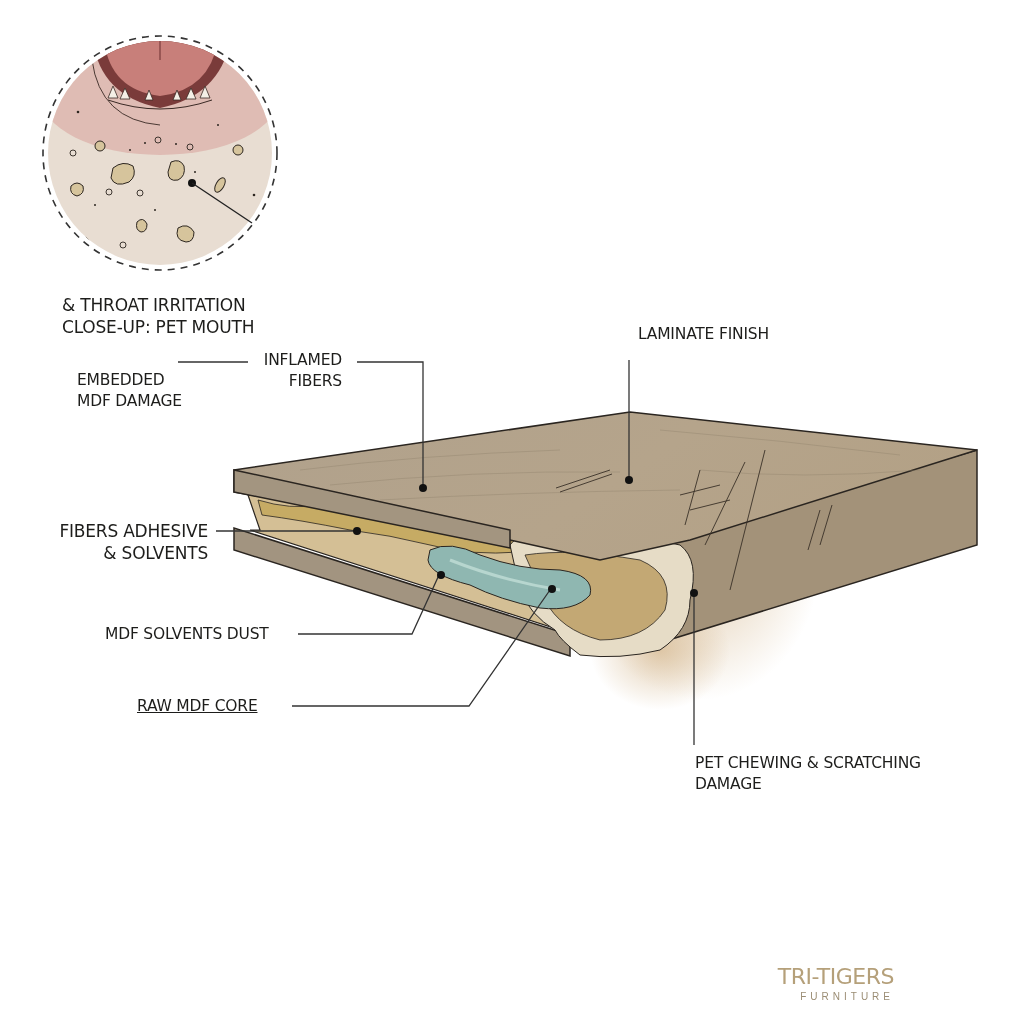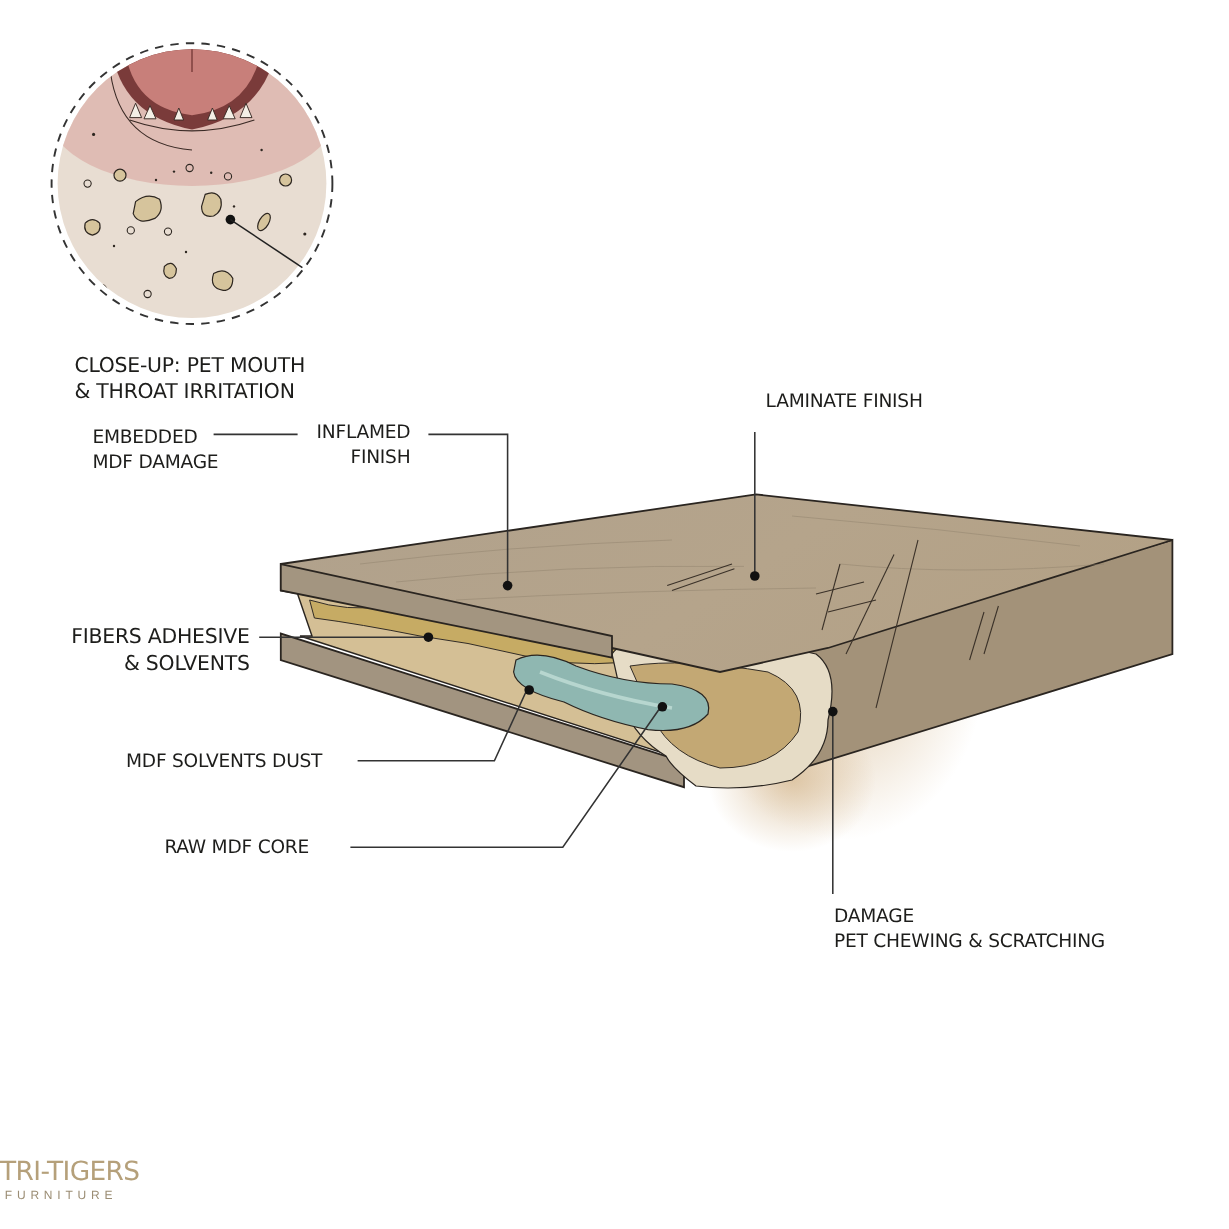--- a/index.html
+++ b/index.html
@@ -2,21 +2,21 @@
 <html><head>
 <meta charset="utf-8">
 <style>
   html,body{margin:0;padding:0;background:#ffffff;}
   body{width:1024px;height:1024px;position:relative;overflow:hidden;font-family:"DejaVu Sans","Liberation Sans",sans-serif;color:#1d1d1b;}
   .lbl{position:absolute;font-size:17px;line-height:22px;letter-spacing:-0.2px;white-space:nowrap;color:#1d1d1b;}
   .lbl.sm{font-size:15.5px;line-height:21px;}
   .lbl.right{text-align:right;}
   .lbl span{display:block;}
   svg.art{position:absolute;left:0;top:0;}
-  .logo{position:absolute;left:0;width:894px;text-align:left;}
+  .logo{position:absolute;left:0;width:894px;text-align:right;}
   .logo .brand{font-family:"DejaVu Sans","Liberation Sans",sans-serif;font-size:22px;letter-spacing:-0.5px;color:#b5a07a;font-weight:normal;}
   .logo .sub{font-family:"Liberation Sans",sans-serif;font-size:10px;letter-spacing:4px;color:#9b8d74;margin-top:2px;padding-left:4px;}
 </style>
 </head>
 <body>
 
 <svg class="art" width="1024" height="1024" viewBox="0 0 1024 1024">
   <defs>
     <clipPath id="circ">
         <circle cx="160" cy="153" r="112"></circle>
@@ -142,45 +142,45 @@
     <circle cx="423" cy="488" r="4"></circle>
     <circle cx="629" cy="480" r="4"></circle>
     <circle cx="357" cy="531" r="4"></circle>
     <circle cx="441" cy="575" r="4"></circle>
     <circle cx="552" cy="589" r="4"></circle>
     <circle cx="694" cy="593" r="4"></circle>
   </g>
 </svg>
 
 <div class="lbl" style="left:62px;top:294px;">
+  <span>&amp; THROAT IRRITATION</span>
   <span>CLOSE-UP: PET MOUTH</span>
-  <span>&amp; THROAT IRRITATION</span>
 </div>
-<div class="lbl sm" style="left:77px;top:354px;">
+<div class="lbl sm" style="left:77px;top:370px;">
   <span>EMBEDDED</span>
   <span>MDF DAMAGE</span>
 </div>
 <div class="lbl sm right" style="left:258px;top:350px;width:84px;">
   <span>INFLAMED</span>
-  <span>FINISH</span>
+  <span>FIBERS</span>
 </div>
 <div class="lbl sm" style="left:638px;top:324px;">
   <span>LAMINATE FINISH</span>
 </div>
 <div class="lbl right" style="left:20px;top:520px;width:188px;">
   <span>FIBERS ADHESIVE</span>
   <span>&amp; SOLVENTS</span>
 </div>
 <div class="lbl sm" style="left:105px;top:624px;">
   <span>MDF SOLVENTS DUST</span>
 </div>
-<div class="lbl sm" style="left:137px;top:696px;">
+<div class="lbl sm" style="left:137px;top:696px;text-decoration:underline;">
   <span>RAW MDF CORE</span>
 </div>
 <div class="lbl sm" style="left:695px;top:753px;">
+  <span>PET CHEWING &amp; SCRATCHING</span>
   <span>DAMAGE</span>
-  <span>PET CHEWING &amp; SCRATCHING</span>
 </div>
 
 <div class="logo" style="top:964px;">
   <div class="brand">TRI-TIGERS</div>
   <div class="sub">FURNITURE</div>
 </div>
 
 </body></html>

